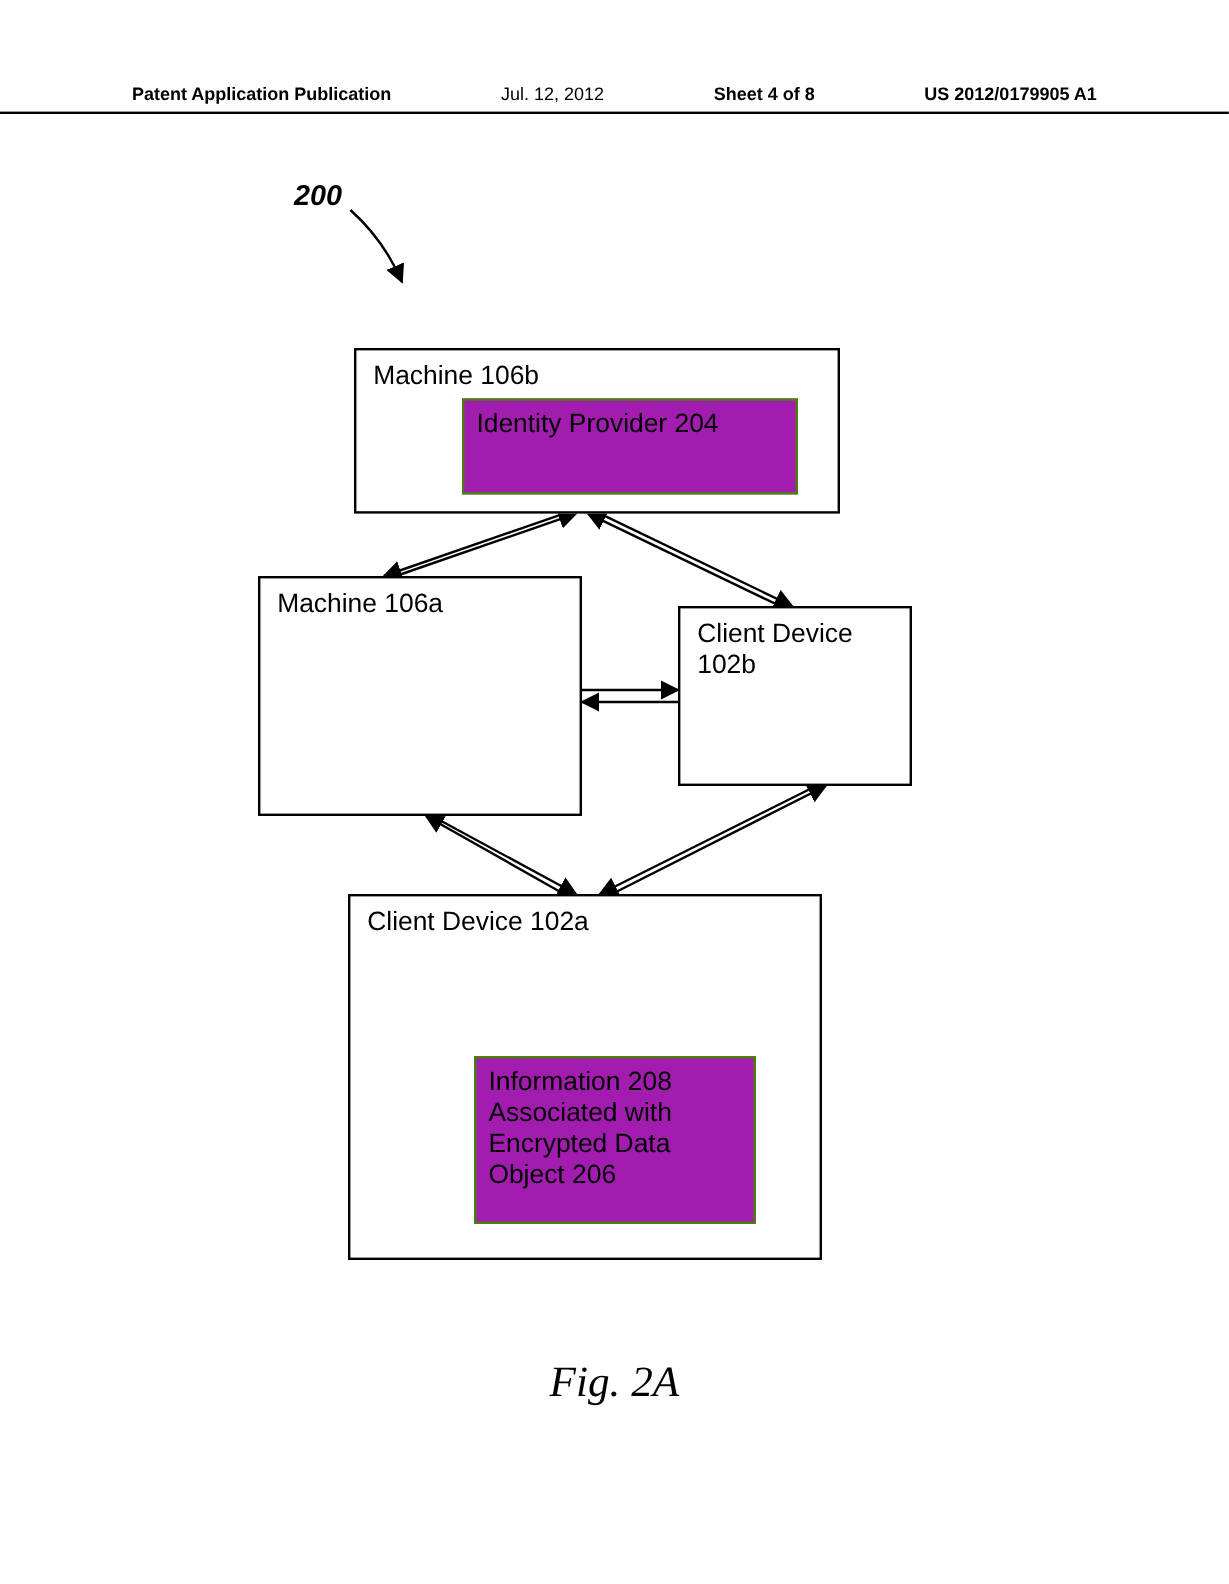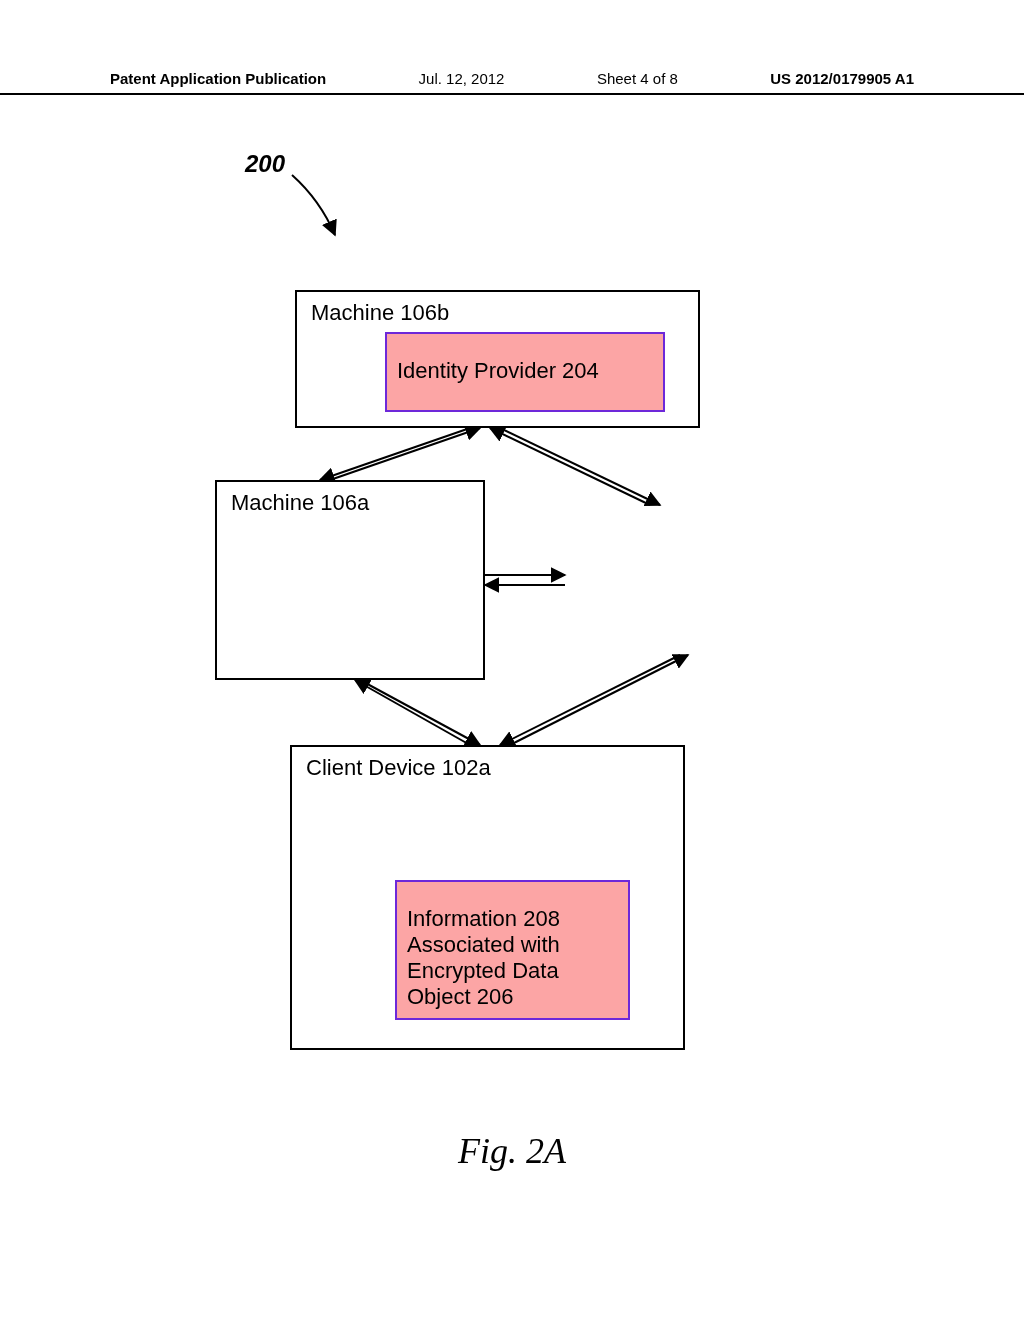--- a/index.html
+++ b/index.html
@@ -21,21 +21,21 @@
     padding-bottom: 6px;
   }
   .header-row {
     display: flex;
     justify-content: space-between;
     font-size: 15px;
     padding: 0 110px;
   }
   .header-row .pub { font-weight: bold; }
   .header-row .date { font-weight: normal; }
-  .header-row .sheet { font-weight: normal; }
+  .header-row .sheet { font-weight: bold; }
   .header-row .num { font-weight: bold; }
 
   .fig-label {
     position: absolute;
     left: 245px;
     top: 150px;
     font-style: italic;
     font-weight: bold;
     font-size: 24px;
   }
@@ -53,26 +53,26 @@
     border: 2px solid #000;
     background: #fff;
     font-size: 22px;
     box-sizing: border-box;
   }
   .label {
     padding: 8px 12px 4px 14px;
   }
   .inner {
     position: absolute;
-    border: 2px solid #6d28d9;
-    background: #fca5a5;
+    border: 2px solid #4d7c0f;
+    background: #a21caf;
     font-size: 22px;
     text-align: left;
     box-sizing: border-box;
-    padding: 24px 10px;
+    padding: 6px 10px;
   }
 
   
   #m106b { left: 295px; top: 290px; width: 405px; height: 138px; }
   #idp   { left: 385px; top: 332px; width: 280px; height: 80px; }
 
   
   #m106a { left: 215px; top: 480px; width: 270px; height: 200px; }
   #acms  { left: 270px; top: 520px; width: 195px; height: 130px; text-align:center; }
 
@@ -140,20 +140,23 @@
 
   <div id="m106b" class="box">
     <div class="label">Machine 106b</div>
   </div>
   <div id="idp" class="inner">Identity Provider 204</div>
 
   <div id="m106a" class="box">
     <div class="label">Machine 106a</div>
   </div>
 
+  <div id="cd102b" class="box">
+    <div class="label">Client Device 102b</div>
+  </div>
 
   <div id="cd102a" class="box">
     <div class="label">Client Device 102a</div>
   </div>
   <div id="info" class="inner">Information 208 Associated with Encrypted Data Object 206</div>
 
 </div>
 
 <div class="fig-caption">Fig. 2A</div>
 

